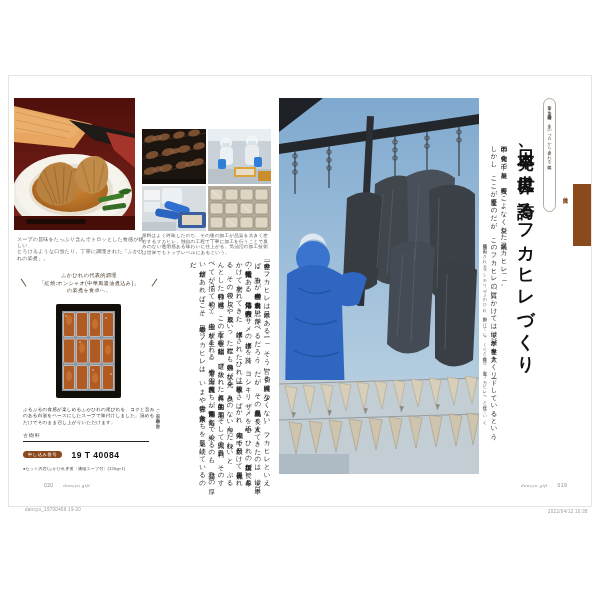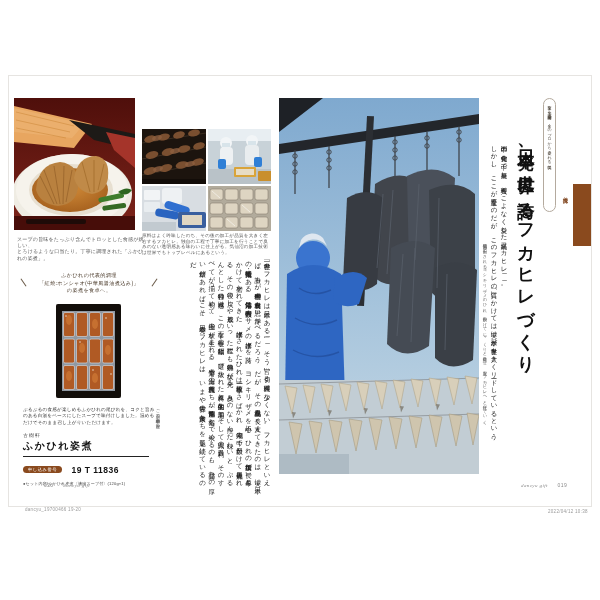--- a/index.html
+++ b/index.html
@@ -238,25 +238,24 @@
           </g>
         </g>
       </svg>
     </div>
 
     <div class="abs v photo-cap-v" style="left:146px;top:330px;height:120px;">ご自宅で本格中華の贅沢を。</div>
 
     <div class="abs" style="left:14px;top:331px;width:132px;">
       <div class="desc">ぷるぷるの食感が楽しめるふかひれの尾びれを、コクと旨みのある白湯をベースにしたスープで味付けしました。温めるだけでそのまま召し上がりいただけます。</div>
       <div class="brand" style="margin-top:6px;">古樹軒</div>
-      <div class="pname" style="margin-top:1px;">ふかひれ姿煮</div>
       <div class="rule" style="margin-top:3px;width:126px;"></div>
       <div style="margin-top:3px;">
         <span class="badge">申し込み番号</span>
-        <span class="code">19 T 11836</span>
+        <span class="code">19 T 40084</span>
       </div>
       <div class="note" style="margin-top:3px;">●セット内容/ふかひれ姿煮〈濃縮スープ付〉(120g×1)</div>
     </div>
 
     <div class="abs v article serif" style="left:155px;top:181px;width:108px;height:226px;">「世界一のフカヒレは日本にある」──そう言い切る料理人は少なくない。フカヒレといえば、誰もが中国料理の高級食材を思い浮かべるだろう。だが、その最高級品を長く支えてきたのは、実は日本の港町・気仙沼である。気仙沼港は国内有数のサメの水揚げを誇り、ヨシキリザメを中心に、ひれの加工技術が長い年月をかけて磨かれてきた。水揚げされたひれは一枚一枚丁寧にさばかれ、潮風の中で数日かけて天日乾燥される。その後の戻しや成形といった工程にも熟練の技が光る。臭みのない澄んだ味わいと、ぷるんとした独特の食感は、この丁寧な仕事の賜物だ。選び抜かれた原料と衛生的な加工場、そして職人の目利き。そのすべてが揃って初めて、極上の一枚が生まれる。香港や上海の一流料理人たちが「気仙沼産」を名指しで求めるのも、品質への厚い信頼があればこそ。日本発のフカヒレは、いまや世界の美食家たちを魅了し続けているのだ。</div>
 
     <div class="abs footer" style="left:35px;top:406px;">
       <span>020</span>
       <span class="b" style="margin-left:8px;">dancyu gift</span>
     </div>

